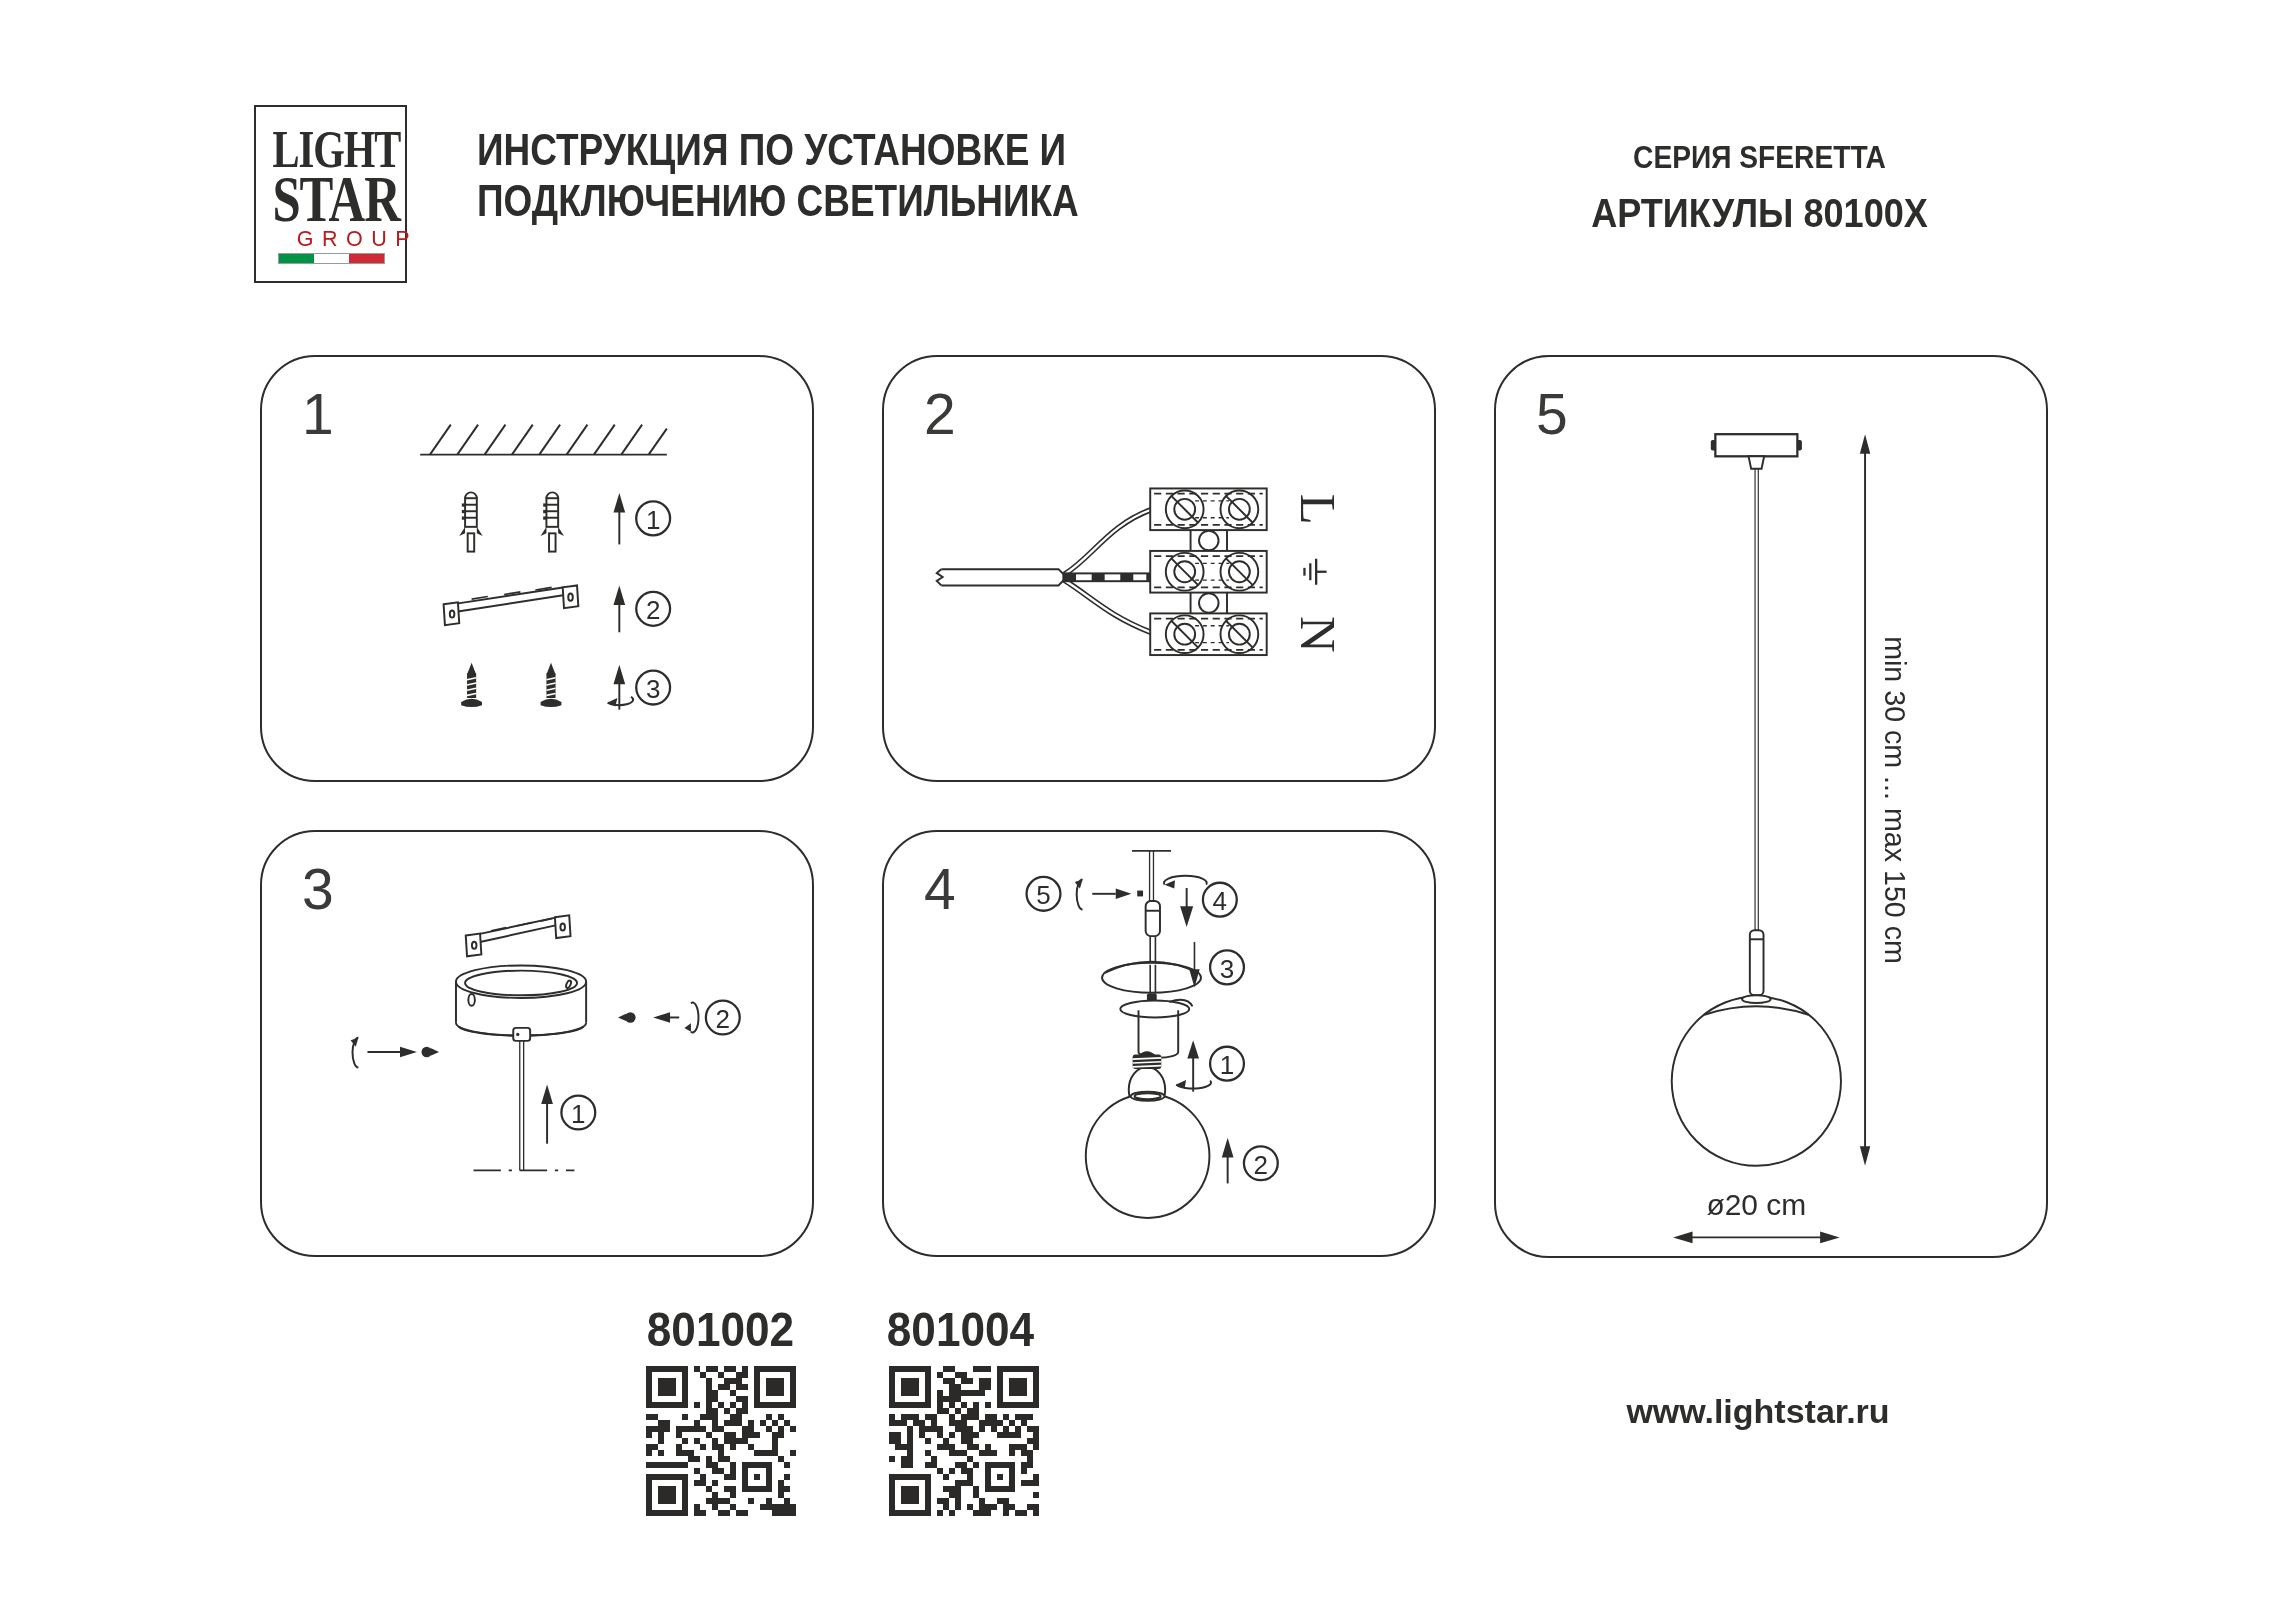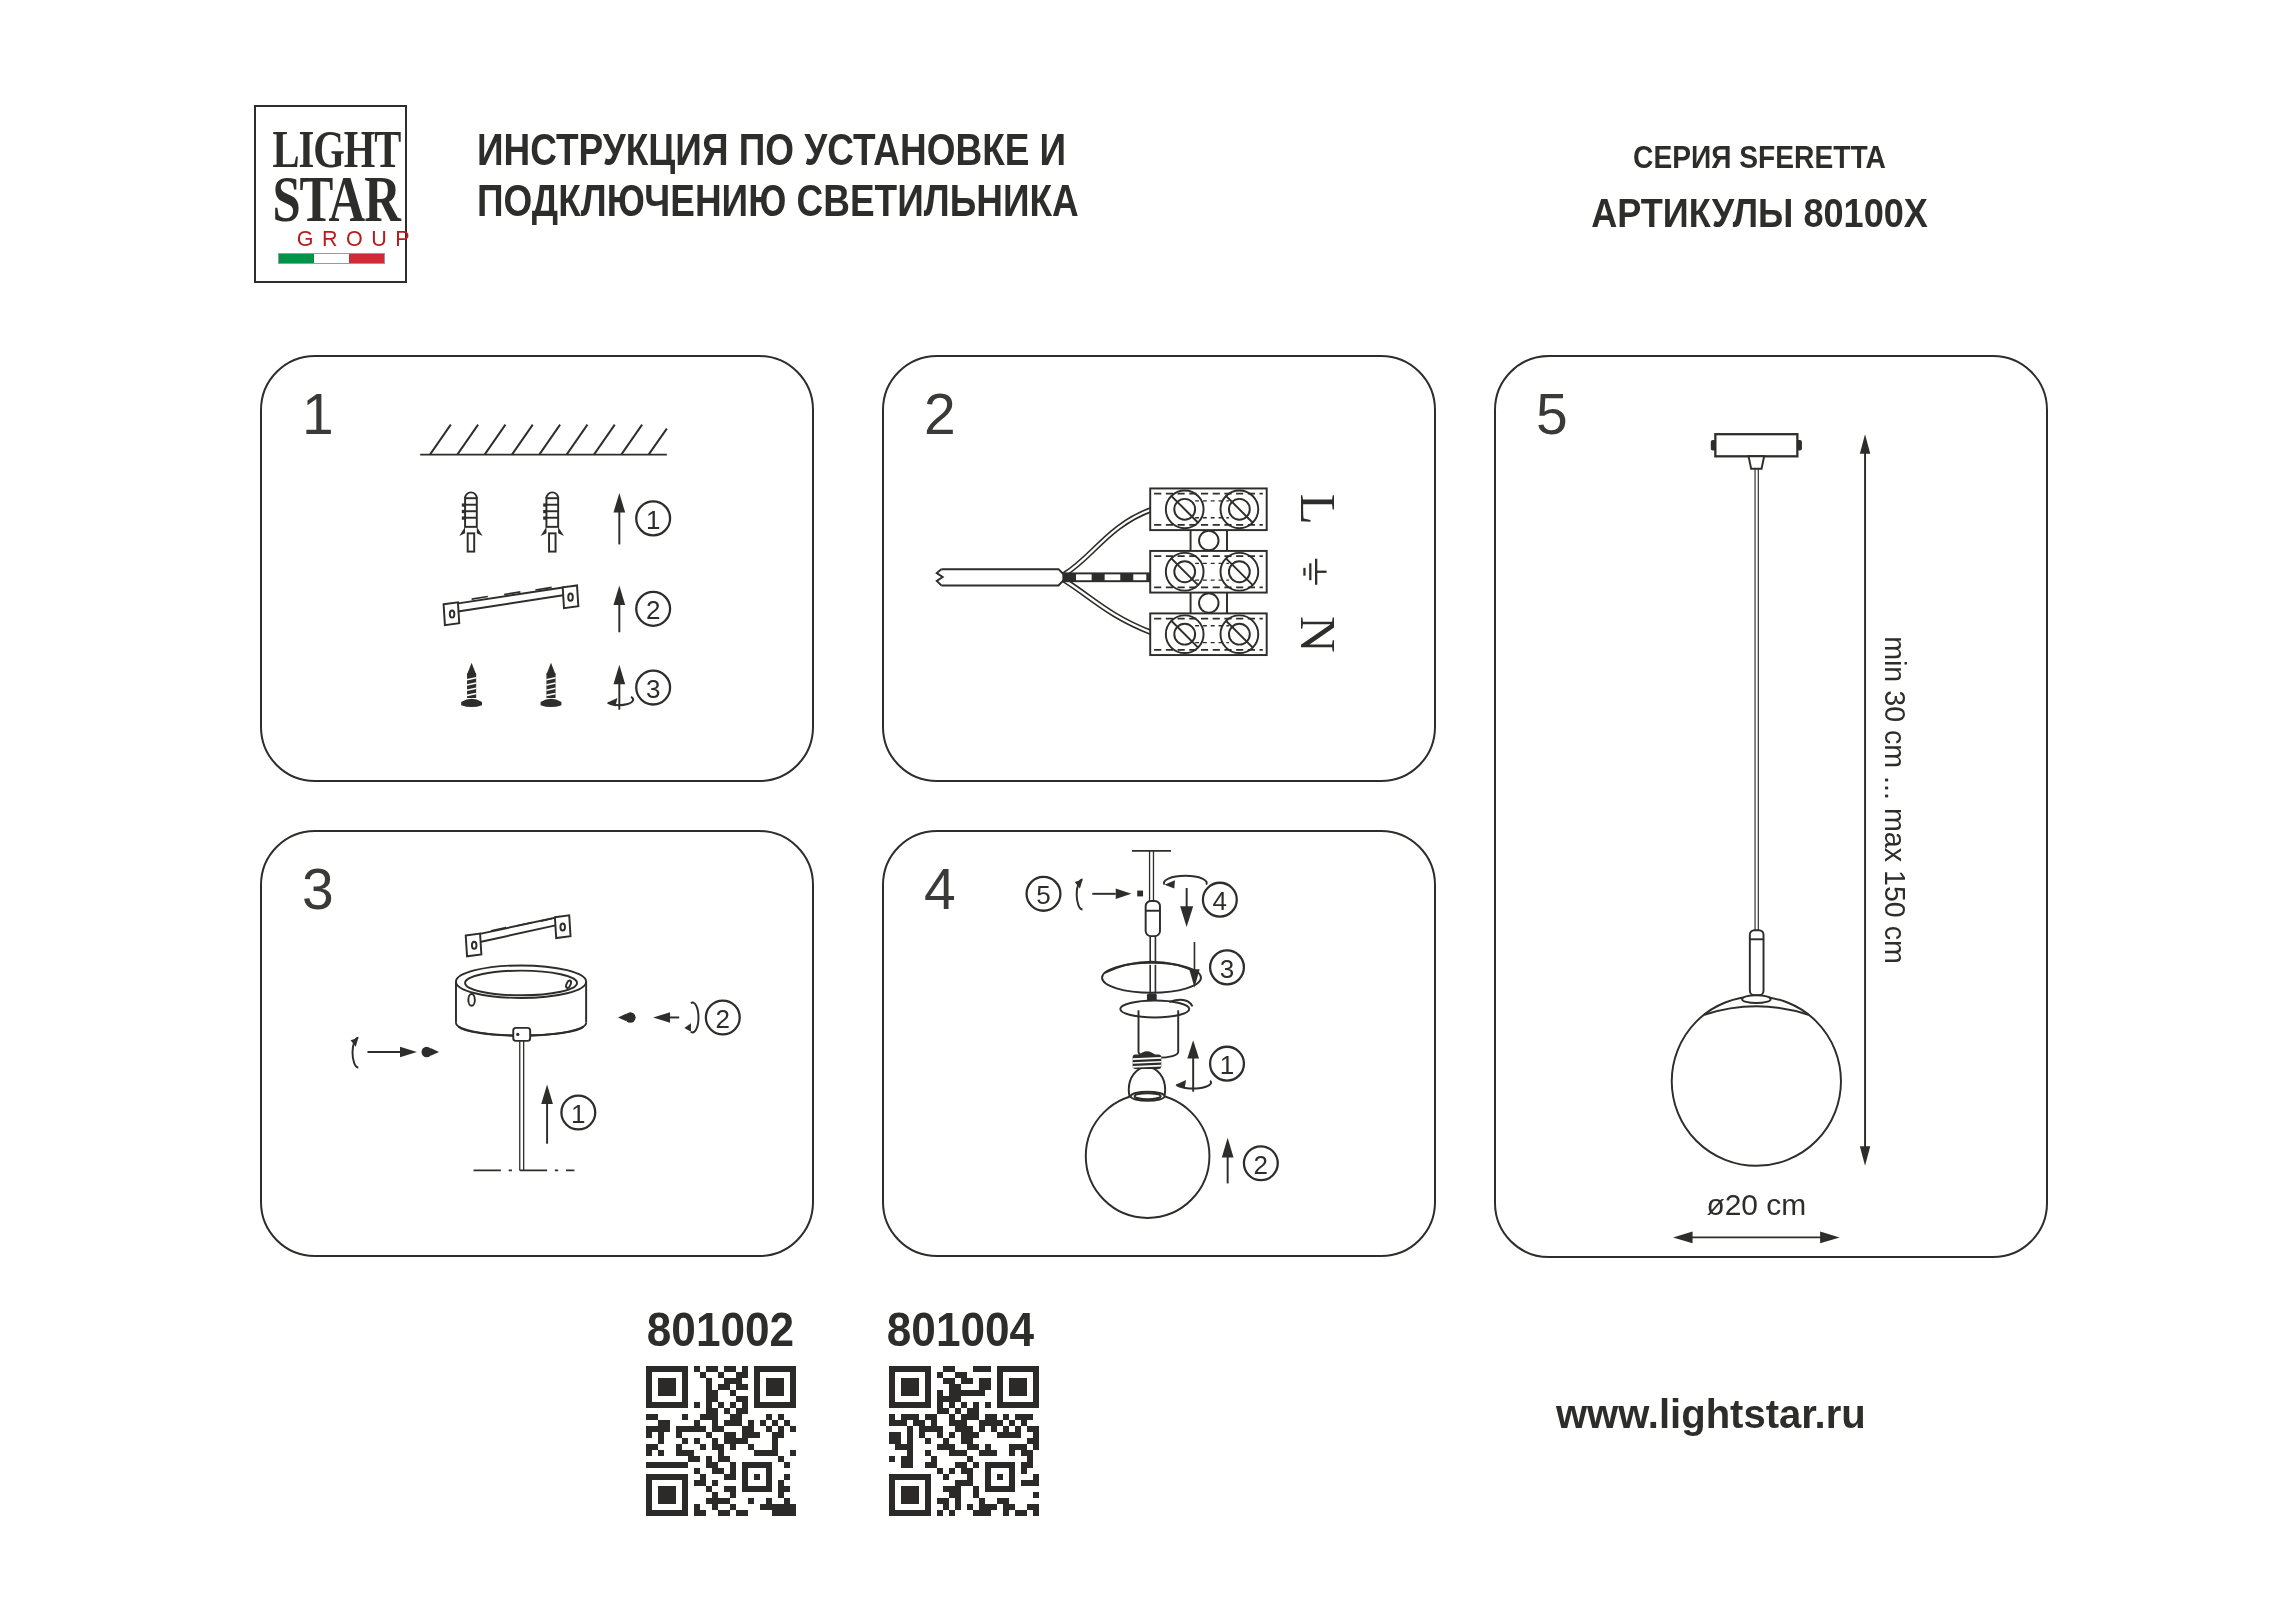--- a/index.html
+++ b/index.html
@@ -27,22 +27,22 @@
   .step-num{position:absolute;left:40px;top:29px;font-size:57px;font-weight:400;color:#3a3a39;line-height:1;}
   .panel svg.diagram{position:absolute;left:0;top:0;}
   
   .diagram path,.diagram line,.diagram circle,.diagram ellipse,.diagram rect,.diagram polyline
       {vector-effect:none;}
   
   .art-num{position:absolute;top:1302px;width:195px;text-align:center;font-size:48px;font-weight:700;
            transform:scaleX(0.92);transform-origin:center top;color:#2d2d2b;}
   .qr{position:absolute;top:1366px;width:150px;height:150px;}
   .qr svg{width:100%;height:100%;display:block;}
-  #website{position:absolute;left:1556px;top:1392px;width:404px;
-           font-size:40px;font-weight:700;color:#2d2d2b;}
+  #website{position:absolute;left:1556px;top:1392px;width:404px;text-align:center;
+           font-size:34px;font-weight:700;color:#2d2d2b;}
   text{font-family:"Liberation Sans",sans-serif;fill:#2d2d2b;}
   .serif-label{font-family:"Liberation Serif",serif;}
 </style>
 </head>
 <body>
 
 <div id="page">
 
   <div id="logo">
     <div class="l1">LIGHT</div>

